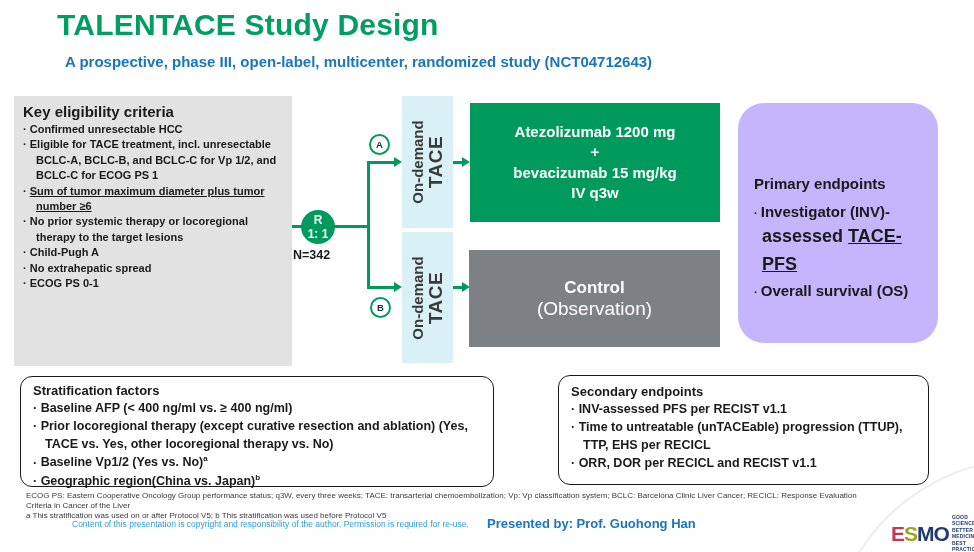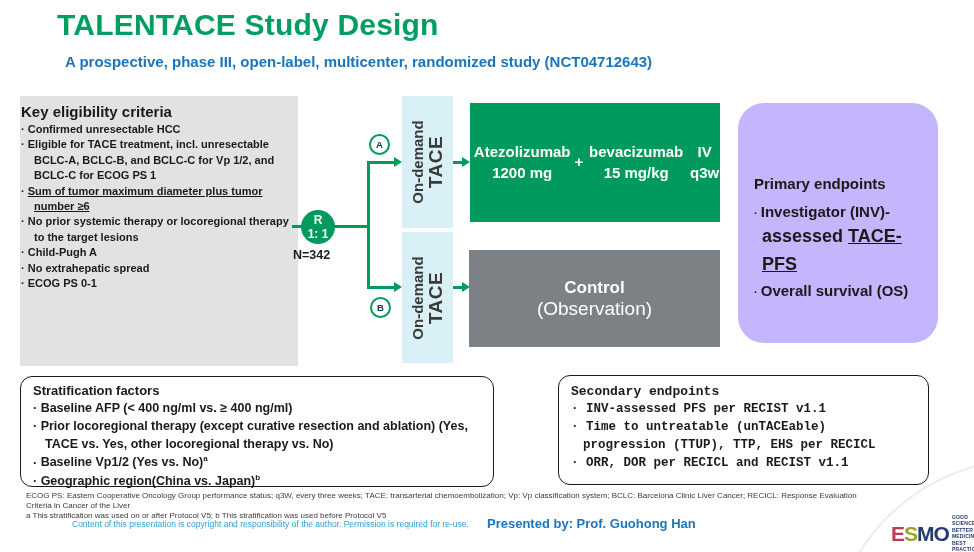--- a/index.html
+++ b/index.html
@@ -7,22 +7,22 @@
   body { font-family:"Liberation Sans","DejaVu Sans",sans-serif; }
   .slide { position:relative; width:974px; height:552px; background:#fff; overflow:hidden; }
 
   .arc { position:absolute; left:828px; top:458px; width:400px; height:400px;
          border:2px solid #ededed; border-radius:50%; }
 
   .title { position:absolute; left:57px; top:8px; font-size:30px; font-weight:bold;
            color:#009e60; letter-spacing:.2px; }
   .subtitle { position:absolute; left:65px; top:53px; font-size:15px; font-weight:bold; color:#1b75bc; }
 
-  .elig-box { position:absolute; left:20px; top:96px; width:278px; height:270px;
-              background:#e2e2e2; padding:7px 9px 4px 1px; color:#1a1a1a; }
+  .elig-box { position:absolute; left:14px; top:96px; width:278px; height:270px;
+              background:#e2e2e2; padding:7px 9px 4px 9px; color:#1a1a1a; }
   .elig-box h2 { font-size:15px; font-weight:bold; margin-bottom:2px; }
   .elig-box ul { list-style:none; }
   .elig-box li { font-size:11px; font-weight:bold; line-height:1.4;
                  padding-left:13px; text-indent:-13px; }
   .elig-box li::before { content:"·  "; }
   .elig-box li.underline > span { text-decoration:underline; }
 
   .hline { position:absolute; height:3px; background:#009b5c; }
   .vline { position:absolute; width:3px; background:#009b5c; }
   .arrowhead { position:absolute; width:0; height:0;
@@ -43,42 +43,42 @@
   .tace-box { position:absolute; left:402px; width:51px; background:#d9f0f7; }
   .tace-1 { top:96px; height:132px; }
   .tace-2 { top:232px; height:131px; }
   .tace-text { position:absolute; top:50%; left:50%; width:132px;
                transform:translate(-50%,-50%) rotate(-90deg);
                text-align:center; color:#3a3a3a; line-height:1.05; }
   .tace-text .l1 { font-size:15px; font-weight:bold; display:block; }
   .tace-text .l2 { font-size:19px; font-weight:bold; display:block; letter-spacing:.5px; }
 
   .atezo-box { position:absolute; left:470px; top:103px; width:250px; height:119px;
-               background:#009b5c; color:#fff; display:flex; flex-direction:row;
+               background:#009b5c; color:#fff; display:flex; flex-direction:column;
                align-items:center; justify-content:center; text-align:center;
                font-size:15px; font-weight:bold; line-height:1.35; }
   .control-box { position:absolute; left:469px; top:250px; width:251px; height:97px;
                  background:#7c8186; color:#fff; display:flex; flex-direction:column;
                  align-items:center; justify-content:center; text-align:center; }
   .control-box .l1 { font-size:17px; font-weight:bold; }
   .control-box .l2 { font-size:19px; }
 
   .primary-box { position:absolute; left:738px; top:103px; width:200px; height:240px;
                  background:#c4b5fd; border-radius:26px; padding:72px 16px 0 16px; color:#1a1a1a; }
   .primary-box h2 { font-size:15px; font-weight:bold; margin-bottom:8px; }
   .primary-box .pitem { font-size:15px; font-weight:bold; line-height:1.55;
                         padding-left:8px; text-indent:-8px; }
   .primary-box .pitem::before { content:"· "; font-size:11px; }
   .primary-box .cont { padding-left:8px; font-size:18px; font-weight:bold; line-height:1.55; }
   .primary-box .und { text-decoration:underline; }
 
   .round-box { position:absolute; background:#fff; border:1.5px solid #1a1a1a;
                border-radius:12px; color:#1a1a1a; }
   .strat-box { left:20px; top:376px; width:474px; height:111px; padding:6px 12px; }
-  .sec-box   { left:558px; top:375px; width:371px; height:110px; padding:8px 12px;font-family:Liberation Mono, monospace; }
+  .sec-box   { left:558px; top:375px; width:371px; height:110px; padding:8px 12px; }
   .round-box h2 { font-size:13px; font-weight:bold; margin-bottom:1px; }
   .round-box li { list-style:none; font-size:12.5px; font-weight:bold; line-height:1.45;
                   padding-left:12px; text-indent:-12px; }
   .round-box li::before { content:"·  "; }
   .round-box sup { font-size:8px; vertical-align:super; }
 
   .footnote { position:absolute; left:26px; top:491px; width:910px;
               font-size:8px; line-height:1.23; color:#3a3a3a; }
   .disclaimer { position:absolute; left:72px; top:519px; font-size:8.5px; color:#2d9fd8; }
   .presented { position:absolute; left:487px; top:516px; font-size:13px; font-weight:bold; color:#1b75bc; }

